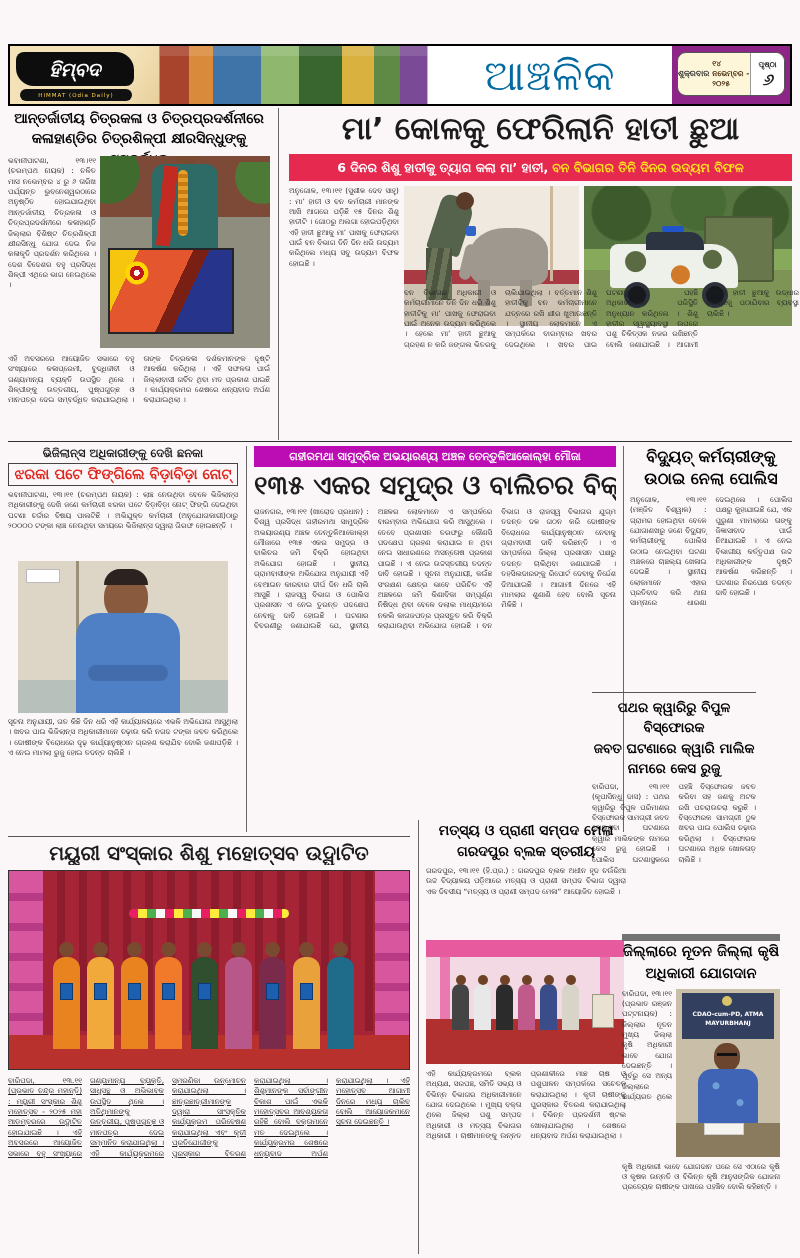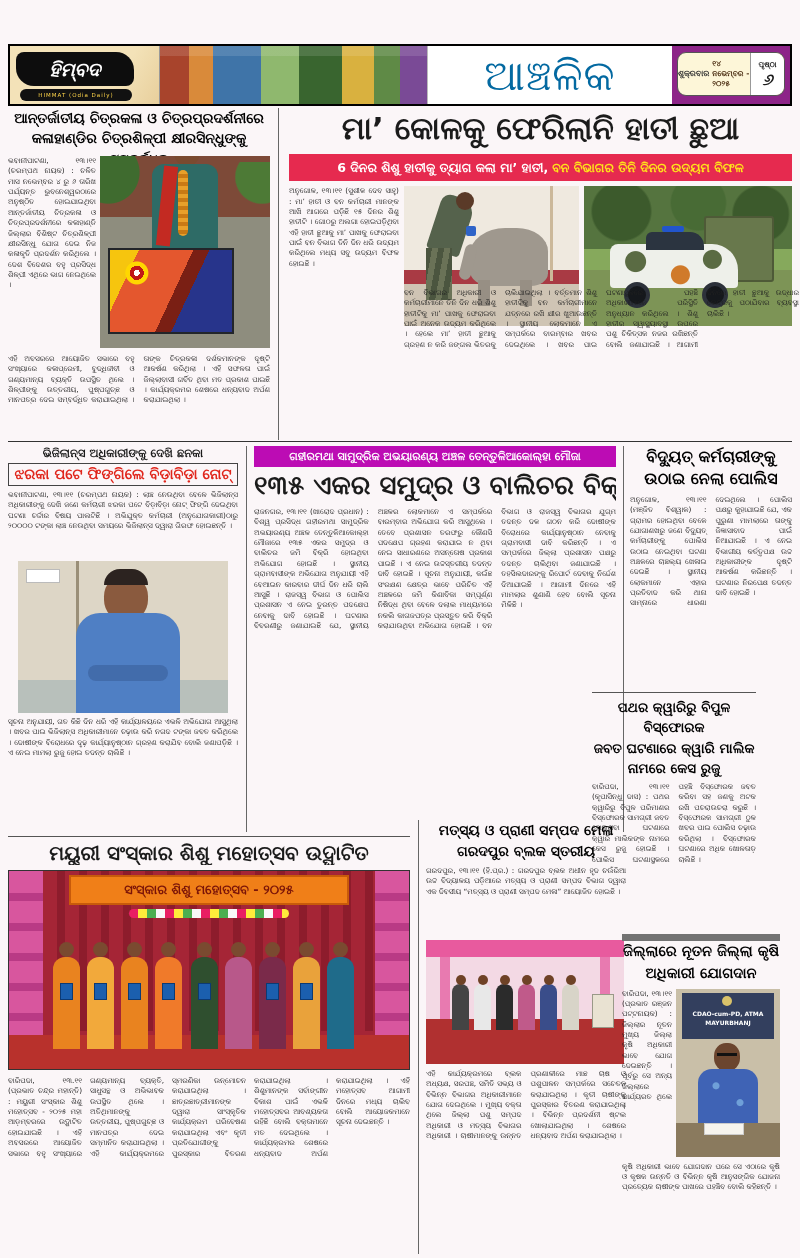--- a/index.html
+++ b/index.html
@@ -26,21 +26,21 @@
   #mh-date-left .d2 { font-size:7.5px; font-weight:bold; color:#4a2c10; }
   #mh-pagetab { width:34px; background:#fff; border-left:1px solid #999; border-radius:0 9px 9px 0; display:flex; flex-direction:column; align-items:center; justify-content:center; }
   #mh-pagetab .p1 { font-size:7.5px; font-weight:bold; }
   #mh-pagetab .p2 { font-size:16px; font-weight:bold; font-style:italic; }
 
   
   .body-text { font-size:7.3px; line-height:1.42; text-align:justify; color:#202020; overflow:hidden; }
   .cols2 { column-count:2; column-gap:9px; }
   .cols3 { column-count:3; column-gap:9px; }
   .cols4 { column-count:4; column-gap:9px; }
-  .cols5 { column-count:5; column-gap:8px; }
+  .cols5 { column-count:5; column-gap:8px;text-decoration:underline; }
   .headline { font-weight:800; color:#000; text-align:center; overflow:hidden; white-space:nowrap; }
   .hrule { background:#333; height:1px; }
 
   
   #art-artist { left:8px; top:108px; width:262px; height:332px; }
   #art-artist .headline { font-size:14px; line-height:1.45; white-space:normal; }
   #artist-row { position:absolute; top:48px; left:0; width:262px; height:192px; display:flex; gap:4px; }
   #artist-leadcol { width:88px; height:192px; }
   #artist-photo { width:170px; height:192px; background:linear-gradient(180deg,#7d4a38 0 32%, #8e8d7e 32% 100%); }
   .a-plant { position:absolute; left:0; top:0; width:42px; height:55px; background:radial-gradient(circle at 20% 30%,#3f6b2f 0 60%, transparent 62%); }
@@ -270,21 +270,20 @@
   <div class="headline">ନାମରେ କେସ ରୁଜୁ</div>
   <div id="quarry-body" class="body-text cols2">ବାରିପଦା, ୧୩।୧୧ (କୃପାସିନ୍ଧୁ ଦାସ) : ପଥର କ୍ୱାରିରୁ ବିପୁଳ ପରିମାଣର ବିସ୍ଫୋରକ ସାମଗ୍ରୀ ଜବତ ହୋଇଥିବା ଘଟଣାରେ କ୍ୱାରି ମାଲିକଙ୍କ ନାମରେ କେସ ରୁଜୁ ହୋଇଛି । ପୋଲିସ ଘଟଣାସ୍ଥଳରେ ପହଞ୍ଚି ବିସ୍ଫୋରକ ଜବତ କରିବା ସହ ଜଣକୁ ଅଟକ ରଖି ପଚରାଉଚରା କରୁଛି । ବିସ୍ଫୋରକ ସାମଗ୍ରୀ ଠୁଳ ଖବର ପାଇ ପୋଲିସ ଚଢ଼ାଉ କରିଥିଲା । ବିସ୍ଫୋରକ ଘଟଣାରେ ଅଧିକ ଖୋଳତାଡ଼ ଚାଲିଛି ।</div>
 </div>
 
 <div id="art-fest" class="abs">
   <div id="fest-head">ମୟୁରୀ ସଂସ୍କାର ଶିଶୁ ମହୋତ୍ସବ ଉଦ୍ଘାଟିତ</div>
   <div id="fest-photo" class="photo">
     <div class="g-curtain"></div>
     <div class="g-side" style="left:0"></div>
     <div class="g-side" style="right:0"></div>
-    <div class="g-banner">ସଂସ୍କାର ଶିଶୁ ମହୋତ୍ସବ - ୨୦୨୫</div>
     <div class="g-flowers"></div>
     <div class="g-floor"></div>
     <div class="g-fig" style="left:44px;background:#e9831f">
         <div class="g-book"></div>
       </div>
     <div class="g-fig" style="left:78px;background:#f2a93b">
         <div class="g-book"></div>
       </div>
     <div class="g-fig" style="left:112px;background:#e9831f">
         <div class="g-book"></div>

